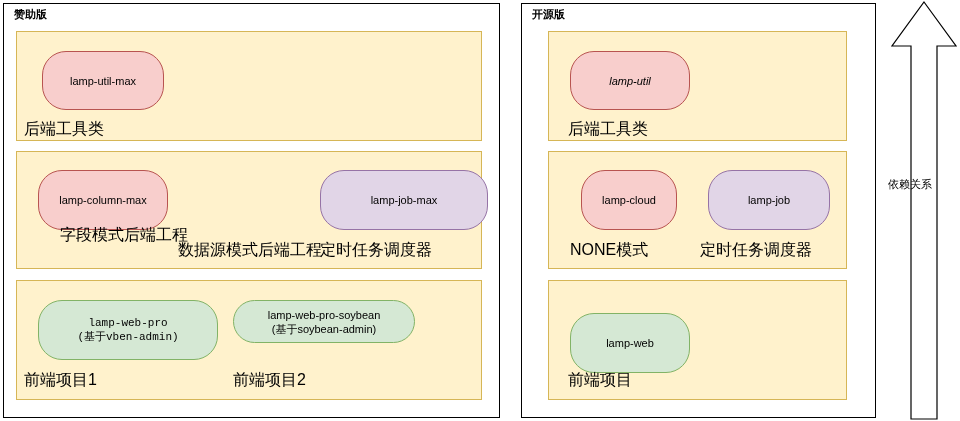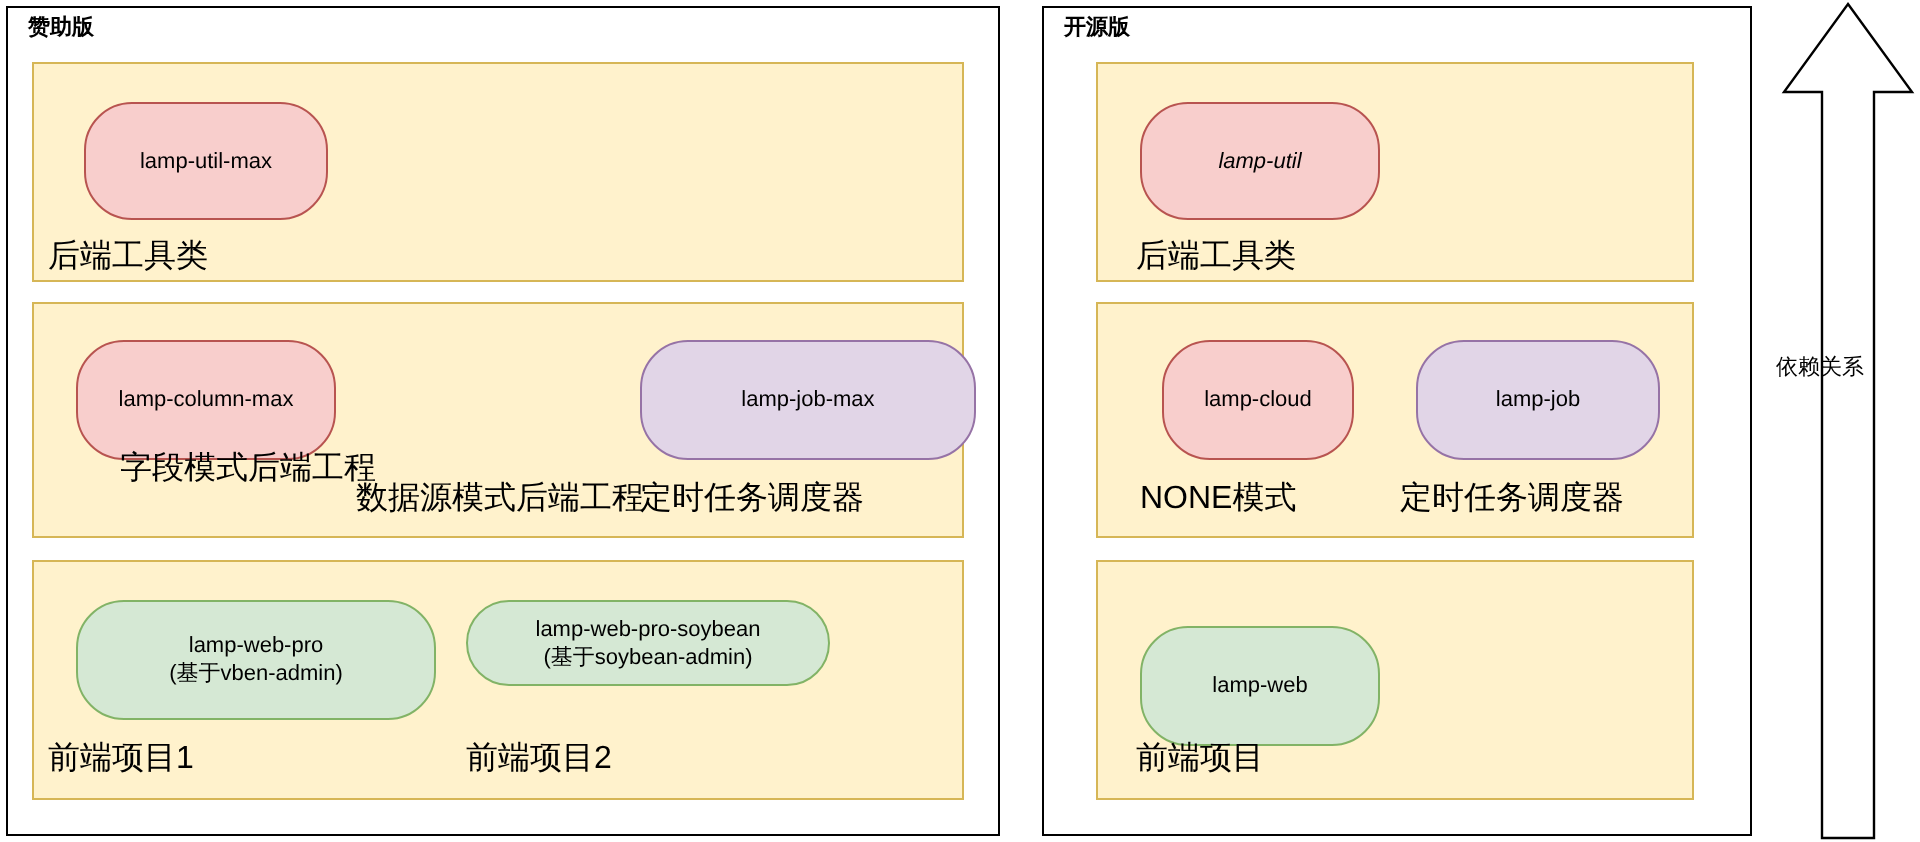--- a/index.html
+++ b/index.html
@@ -108,21 +108,21 @@
   <div class="caption" style="left:24px; top:122px;">后端工具类</div>
 
   <div class="group" style="left:16px; top:151px; width:466px; height:118px;"></div>
   <div class="box pink" style="left:38px; top:170px; width:130px; height:60px;">lamp-column-max</div>
   <div class="box purple" style="left:320px; top:170px; width:168px; height:60px;">lamp-job-max</div>
   <div class="caption" style="left:24px; top:228px;margin-left:36px;">字段模式后端工程</div>
   <div class="caption" style="left:178px; top:243px;">数据源模式后端工程</div>
   <div class="caption" style="left:320px; top:243px;">定时任务调度器</div>
 
   <div class="group" style="left:16px; top:280px; width:466px; height:120px;"></div>
-  <div class="box green" style="left:38px; top:300px; width:180px; height:60px;">lamp-web-pro
+  <div class="box green" style="left:38px; top:300px; width:180px; height:60px;font-family:Liberation Mono, monospace;">lamp-web-pro
 (基于vben-admin)</div>
   <div class="box green" style="left:233px; top:300px; width:182px; height:43px;">lamp-web-pro-soybean
 (基于soybean-admin)</div>
   <div class="caption" style="left:24px; top:373px;">前端项目1</div>
   <div class="caption" style="left:233px; top:373px;">前端项目2</div>
 
   <div class="panel" style="left:521px; top:3px; width:355px; height:415px;"></div>
   <div class="panel-title" style="left:532px; top:8px;">开源版</div>
 
   <div class="group" style="left:548px; top:31px; width:299px; height:110px;"></div>

